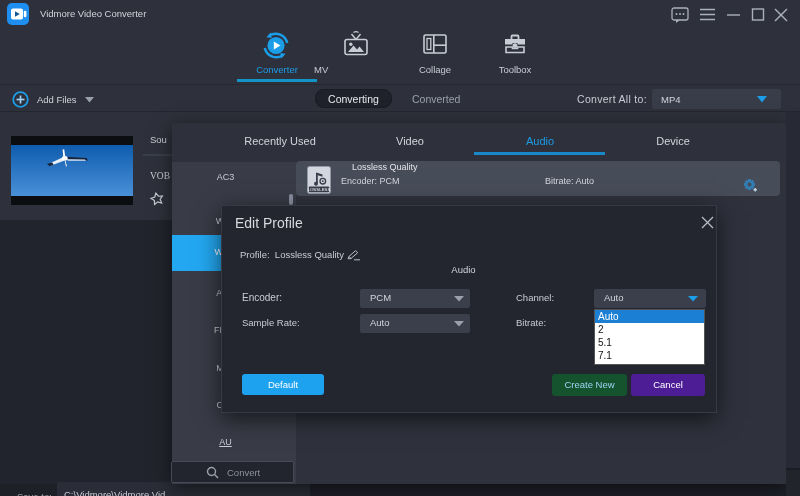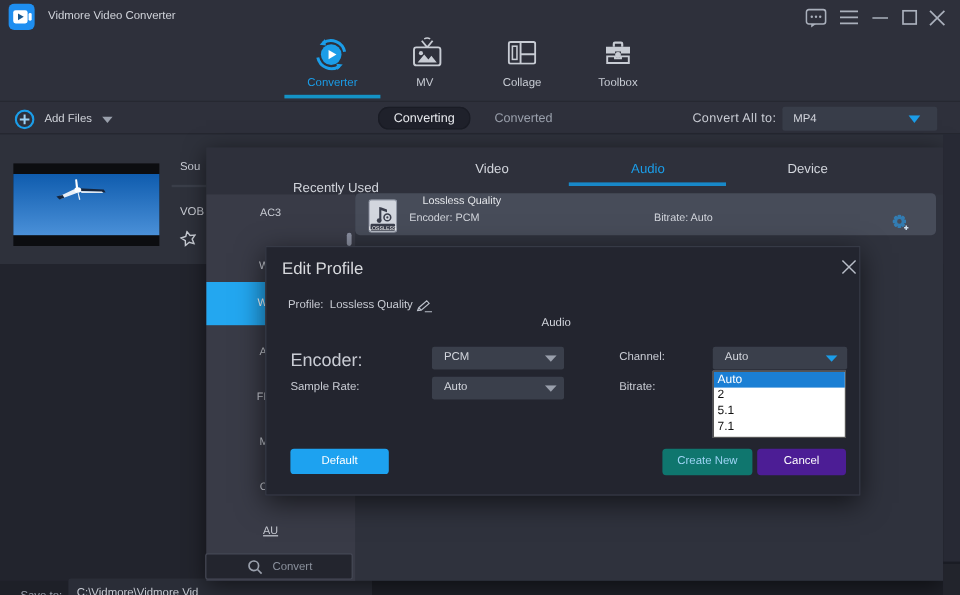--- a/index.html
+++ b/index.html
@@ -56,21 +56,21 @@
 <div class="abs" style="left:237px;top:79px;width:80px;height:3px;background:#1493c6;"></div>
 
 <svg class="abs" style="left:343px;top:30px;" width="26" height="26" viewBox="0 0 26 26">
   <path d="M13 9.5 L8.5 4" stroke="#c8ccd4" stroke-width="1.5" fill="none"></path>
   <path d="M13 9.5 L17.5 4" stroke="#c8ccd4" stroke-width="1.5" fill="none"></path>
   <path d="M10.5 2.4 Q13 1 15.5 2.4" stroke="#c8ccd4" stroke-width="1.2" fill="none"></path>
   <rect x="2" y="9.5" width="22" height="15" rx="2" fill="none" stroke="#c8ccd4" stroke-width="1.6"></rect>
   <circle cx="7.8" cy="14.3" r="1.7" fill="#c8ccd4"></circle>
   <path d="M5 22 L10.5 15.5 L14 19.5 L16.5 16.5 L21 22 Z" fill="#c8ccd4"></path>
 </svg>
-<div class="abs" style="left:314px;top:64px;width:80px;text-align:center;font-size:9.5px;color:#c8ccd4;">MV</div>
+<div class="abs" style="left:314px;top:64px;width:80px;text-align:left;font-size:9.5px;color:#c8ccd4;">MV</div>
 
 <svg class="abs" style="left:423px;top:34px;" width="24" height="20" viewBox="0 0 24 20">
   <rect x="1" y="1" width="22" height="18" rx="1.5" fill="none" stroke="#c8ccd4" stroke-width="1.6"></rect>
   <rect x="4" y="4.5" width="3.8" height="11" fill="none" stroke="#c8ccd4" stroke-width="1.3"></rect>
   <line x1="10.8" y1="1" x2="10.8" y2="19" stroke="#c8ccd4" stroke-width="1.6"></line>
   <line x1="10.8" y1="11.2" x2="23" y2="11.2" stroke="#c8ccd4" stroke-width="1.6"></line>
 </svg>
 <div class="abs" style="left:395px;top:64px;width:80px;text-align:center;font-size:9.5px;color:#c8ccd4;">Collage</div>
 
 <svg class="abs" style="left:503px;top:32px;" width="24" height="24" viewBox="0 0 24 24">
@@ -119,34 +119,34 @@
   <path d="M51.6 13.6 L53.2 13.3 L54.2 20.6 L52.3 20.9 Z" fill="#fdfeff"></path>
   <path d="M54.5 20.8 L75.5 22 L77 24.4 L56 23.2 Z" fill="#16253c"></path>
   <path d="M55.5 23.2 L74 23.6 L75 24.8 L57 24.8 Z" fill="#dde7f2"></path>
   <path d="M50.8 21.8 L53.6 24.6 L39.5 29.8 L37.6 27.9 Z" fill="#e8eff7"></path>
   <path d="M36 27.8 L41.2 26.5 L42.6 28.8 L38.6 30.2 Z" fill="#16253c"></path>
   <ellipse cx="53.8" cy="22.3" rx="2.9" ry="2.3" fill="#fdfeff"></ellipse>
   <path d="M54.2 23.5 L56 30.3 L54.9 30.6 L53.5 23.8 Z" fill="#e8eef5"></path>
 </svg>
 <div class="abs" style="left:150px;top:134px;font-size:9.5px;color:#c9ccd4;">Sou</div>
 <div class="abs" style="left:143px;top:154px;width:29px;height:1.5px;background:#3a3e49;"></div>
-<div class="abs" style="left:150px;top:171px;font-size:9.5px;color:#c9ccd4;">VOB</div>
+<div class="abs" style="left:150px;top:171px;font-size:9.5px;color:#c9ccd4;font-family:Liberation Serif, serif;">VOB</div>
 <svg class="abs" style="left:150px;top:192px;transform:rotate(-12deg);" width="14" height="13" viewBox="0 0 13 12">
   <path d="M6.5 0.8 L8.2 4.2 L12 4.7 L9.2 7.3 L9.9 11 L6.5 9.2 L3.1 11 L3.8 7.3 L1 4.7 L4.8 4.2 Z" fill="none" stroke="#c8ccd4" stroke-width="1.1"></path>
 </svg>
 
 <div class="abs" style="left:0;top:484px;width:800px;height:12px;background:#1e2028;"></div>
 <div class="abs" style="left:17px;top:491px;font-size:9.5px;color:#9aa0ac;">Save to:</div>
 <div class="abs" style="left:57px;top:482px;width:253px;height:14px;background:#2a2d37;border-radius:2px 2px 0 0;"></div>
 <div class="abs" style="left:64px;top:489px;font-size:9.5px;color:#c9ccd4;white-space:nowrap;">C:\Vidmore\Vidmore Vid</div>
 
 <div class="abs" style="left:172px;top:123px;width:614px;height:361px;background:#2f323d;box-shadow:0 4px 18px rgba(0,0,0,0.55);"></div>
 
 <div class="abs" style="left:172px;top:123px;width:614px;height:39px;background:#2e303b;"></div>
-<div class="abs" style="left:200px;top:151px;width:160px;text-align:center;font-size:11px;color:#d2d5dc;">Recently Used</div>
+<div class="abs" style="left:200px;top:135px;width:160px;text-align:center;font-size:11px;color:#d2d5dc;">Recently Used</div>
 <div class="abs" style="left:360px;top:135px;width:100px;text-align:center;font-size:11px;color:#d2d5dc;">Video</div>
 <div class="abs" style="left:490px;top:135px;width:100px;text-align:center;font-size:11px;color:#1b9de8;">Audio</div>
 <div class="abs" style="left:474px;top:152px;width:131px;height:3px;background:#1888c8;"></div>
 <div class="abs" style="left:623px;top:135px;width:100px;text-align:center;font-size:11px;color:#d2d5dc;">Device</div>
 
 <div class="abs" style="left:172px;top:162px;width:124px;height:322px;background:#393b47;"></div>
 <div class="abs" style="left:172px;top:172px;width:107px;text-align:center;font-size:9px;color:#c9ccd4;">AC3</div>
 <div class="abs" style="left:172px;top:216px;width:107px;text-align:center;font-size:9px;color:#c9ccd4;">WAV</div>
 <div class="abs" style="left:172px;top:235px;width:124px;height:36px;background:#23a7f0;"></div>
 <div class="abs" style="left:172px;top:247px;width:107px;text-align:center;font-size:9px;color:#fff;">WMA</div>
@@ -198,21 +198,21 @@
       <line x1="12" y1="1" x2="1" y2="12"></line>
     </g>
 </svg>
 <div class="abs" style="left:240px;top:249px;font-size:9.5px;color:#c9ccd4;">Profile:&nbsp; Lossless Quality</div>
 <svg class="abs" style="left:347px;top:249px;" width="14" height="12" viewBox="0 0 14 12">
   <path d="M1 9.8 L2 7.4 L8.6 1.6 L10.6 3.8 L4 9.5 L1 9.8 Z M2 7.4 L4 9.5" fill="none" stroke="#b9bec8" stroke-width="1"></path>
   <path d="M7 10.8 L13 10.8" stroke="#b9bec8" stroke-width="1"></path>
 </svg>
 <div class="abs" style="left:221px;top:264px;width:485px;text-align:center;font-size:9.5px;color:#d2d5dc;">Audio</div>
 
-<div class="abs" style="left:242px;top:292px;font-size:15px;color:#c9ccd4;">Encoder:</div>
+<div class="abs" style="left:242px;top:292px;font-size:10px;color:#c9ccd4;">Encoder:</div>
 <div class="abs" style="left:360px;top:289px;width:110px;height:19px;background:#3a3f4b;border-radius:2px;"></div>
 <div class="abs" style="left:370px;top:292px;font-size:9.5px;color:#d2d5dc;">PCM</div>
 <svg class="abs" style="left:454px;top:296px;" width="10" height="6" viewBox="0 0 10 6">
     <path d="M0 0 L10 0 L5 5.5 Z" fill="#9aa0ac"></path>
   </svg>
 
 <div class="abs" style="left:516px;top:292px;font-size:9.5px;color:#c9ccd4;">Channel:</div>
 <div class="abs" style="left:594px;top:289px;width:112px;height:19px;background:#3a3f4b;border-radius:2px;"></div>
 <div class="abs" style="left:604px;top:292px;font-size:9.5px;color:#d2d5dc;">Auto</div>
 <svg class="abs" style="left:688px;top:296px;" width="10" height="6" viewBox="0 0 10 6">
@@ -229,14 +229,14 @@
 <div class="abs" style="left:516px;top:317px;font-size:9.5px;color:#c9ccd4;">Bitrate:</div>
 
 <div class="abs" style="left:594px;top:309px;width:111px;height:56px;background:#ffffff;border:1px solid #555;"></div>
 <div class="abs" style="left:595px;top:310px;width:109px;height:13px;background:#1b7fd4;"></div>
 <div class="abs" style="left:598px;top:311px;font-size:10px;color:#fff;">Auto</div>
 <div class="abs" style="left:598px;top:324px;font-size:10px;color:#111;">2</div>
 <div class="abs" style="left:598px;top:337px;font-size:10px;color:#111;">5.1</div>
 <div class="abs" style="left:598px;top:350px;font-size:10px;color:#111;">7.1</div>
 
 <div class="abs" style="left:242px;top:374px;width:82px;height:21px;background:#1da2f0;border-radius:3px;text-align:center;line-height:22px;font-size:9.5px;color:#fff;">Default</div>
-<div class="abs" style="left:552px;top:374px;width:75px;height:22px;background:#0f766e;border-radius:3px;text-align:center;line-height:22px;font-size:9.5px;color:#9ed4f5;">Create New</div>
+<div class="abs" style="left:552px;top:374px;width:75px;height:22px;background:#14532d;border-radius:3px;text-align:center;line-height:22px;font-size:9.5px;color:#9ed4f5;">Create New</div>
 <div class="abs" style="left:631px;top:374px;width:74px;height:22px;background:#4c1d95;border-radius:3px;text-align:center;line-height:22px;font-size:9.5px;color:#fff;">Cancel</div>
 
 </body></html>

